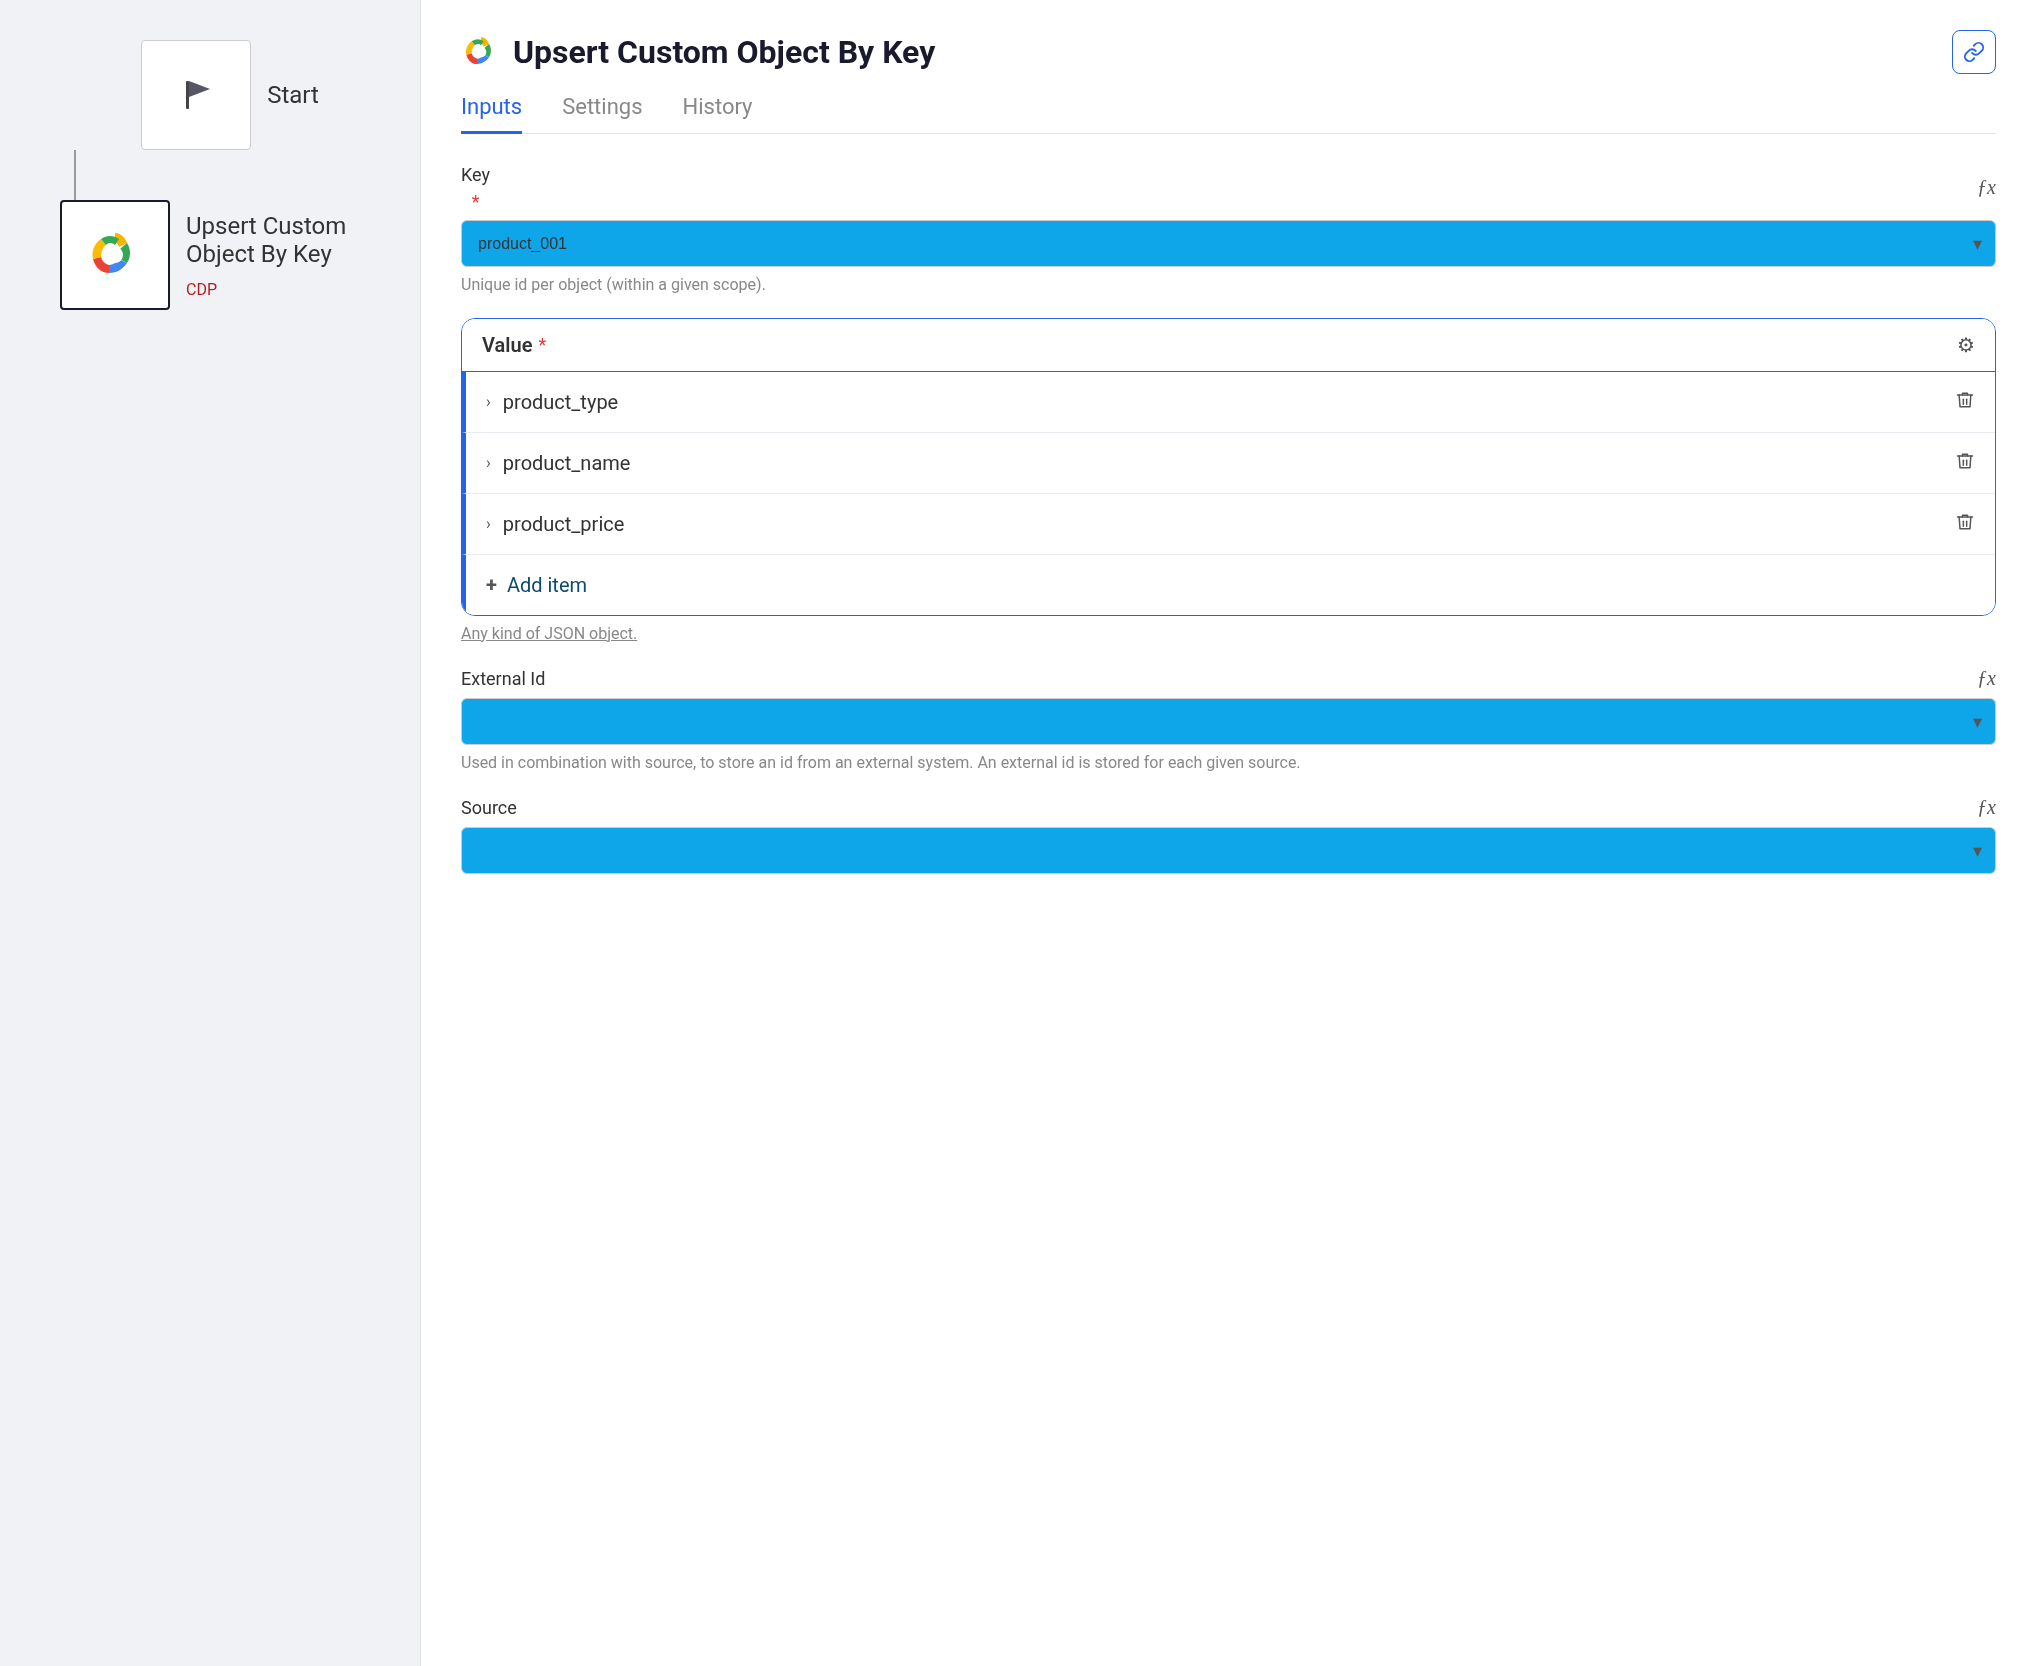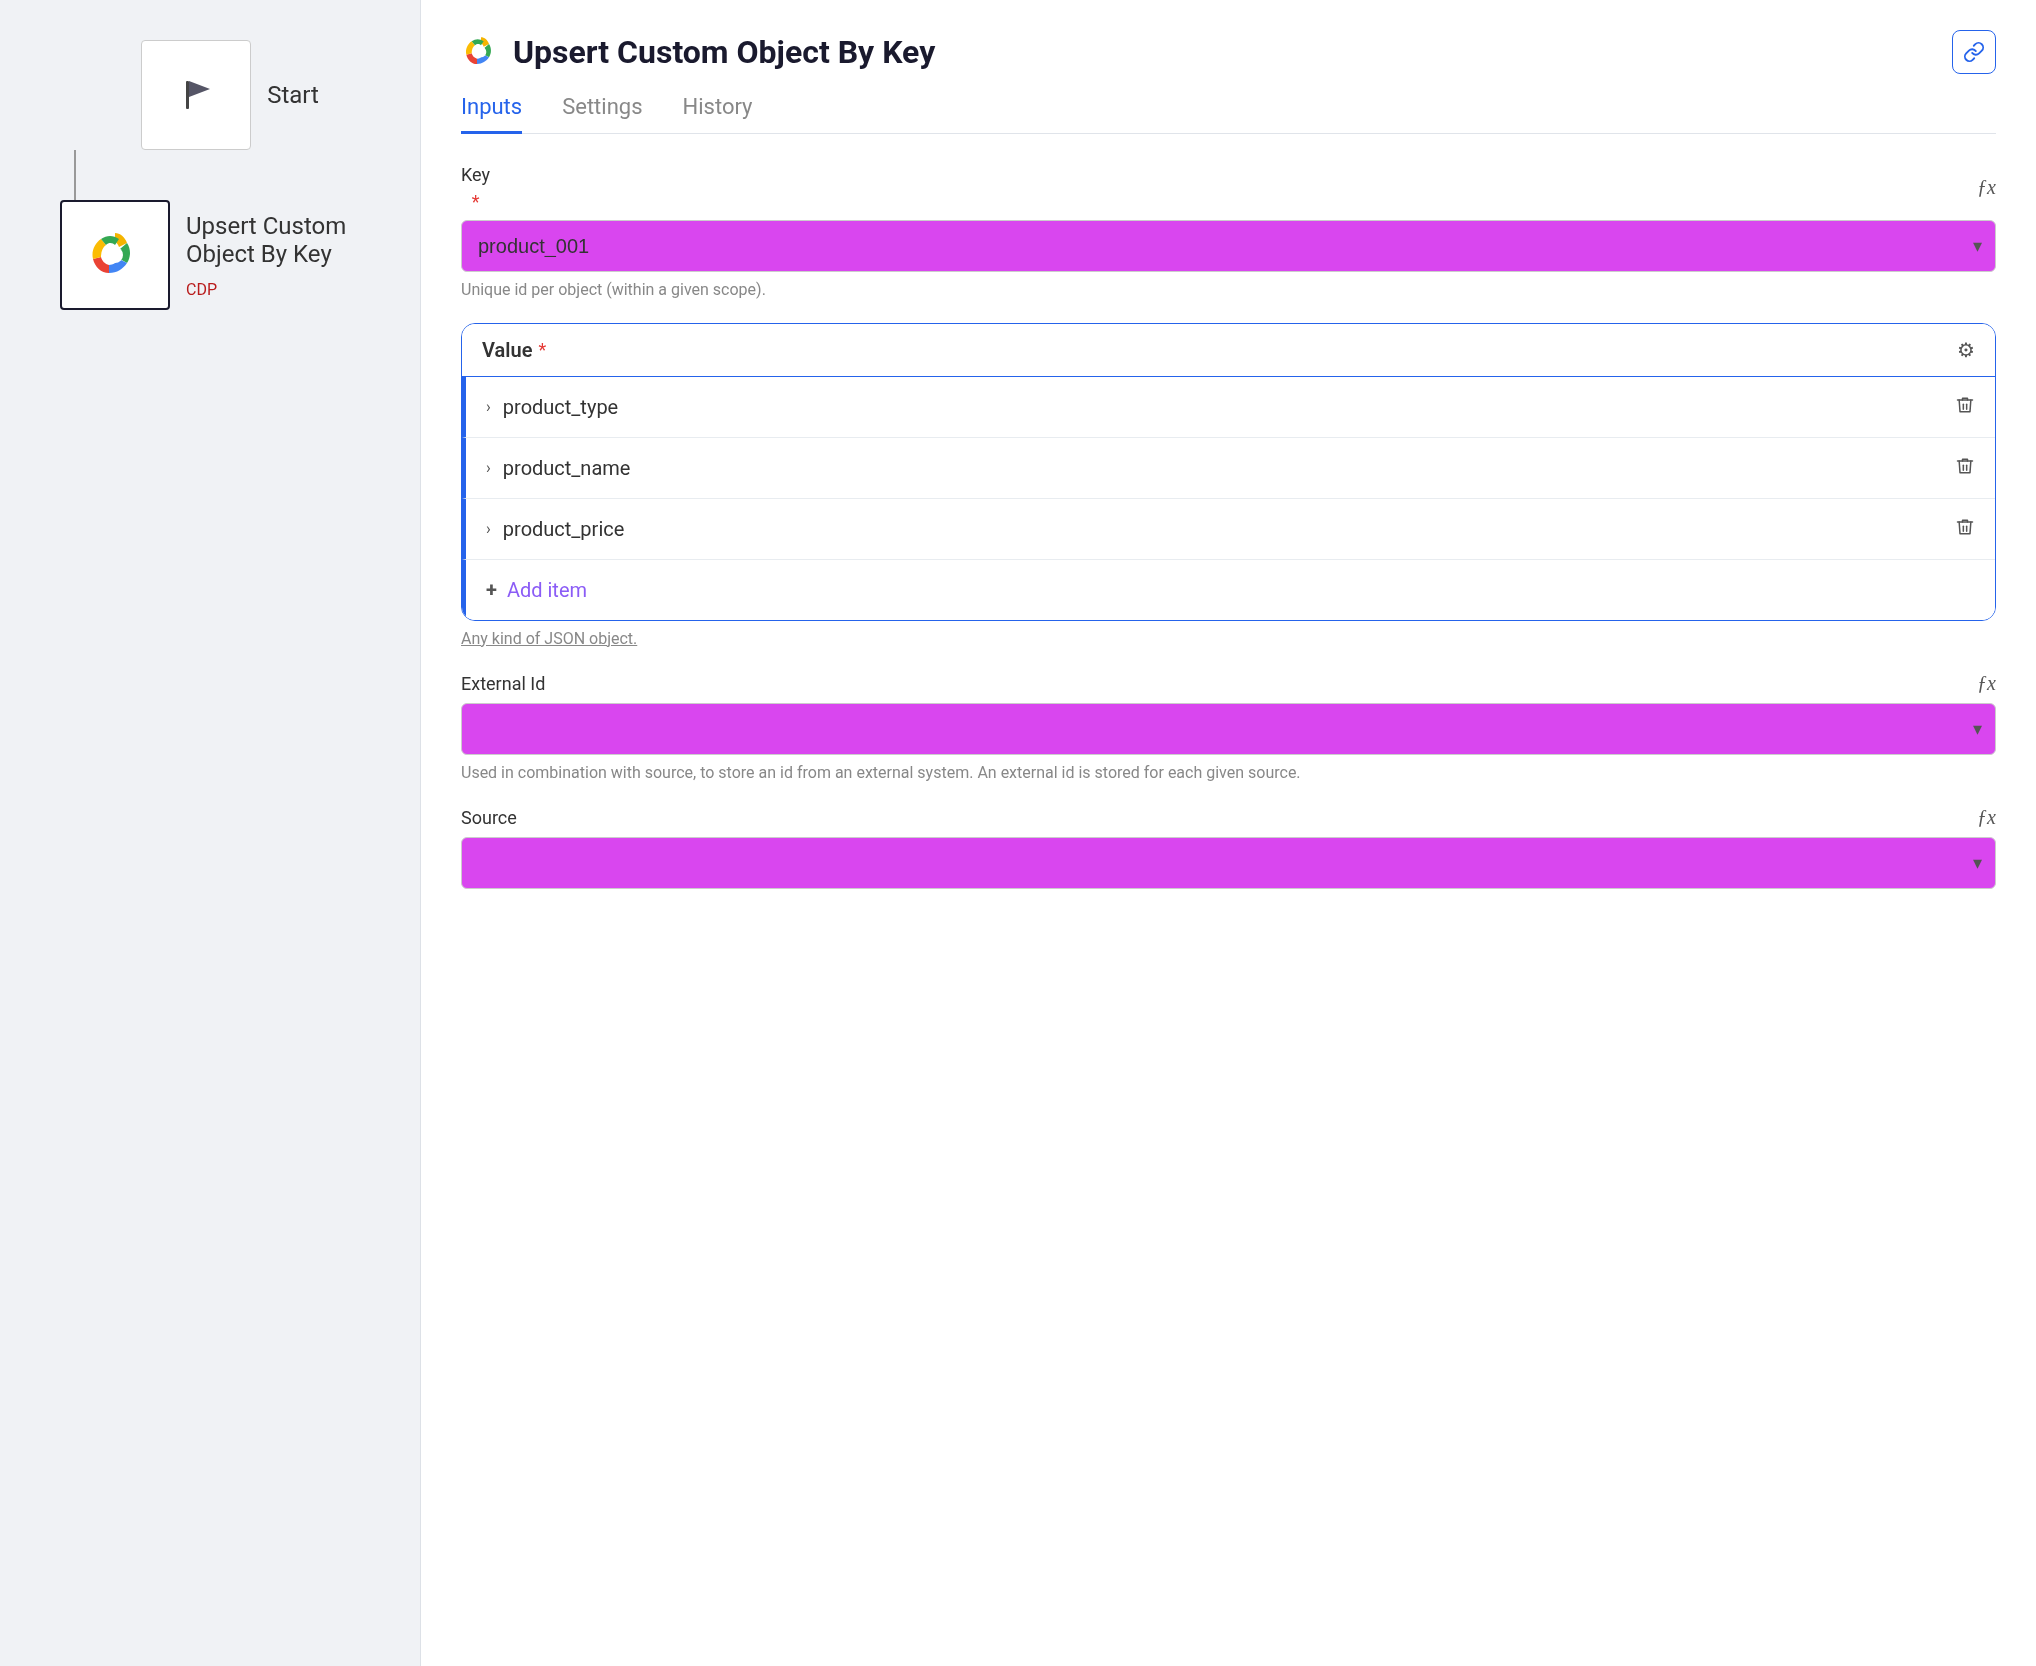--- a/index.html
+++ b/index.html
@@ -190,23 +190,23 @@
       position: relative;
       display: flex;
       align-items: center;
     }
 
     .field-select {
       width: 100%;
       border: 1.5px solid #ccc;
       border-radius: 6px;
       padding: 14px 16px;
-      font-size: 20px;
+      font-size: 16px;
       color: #333;
-      background: #d946ef;
+      background: #0ea5e9;
       appearance: none;
       cursor: pointer;
       outline: none;
     }
 
     .dropdown-arrow {
       position: absolute;
       right: 14px;
       color: #555;
       pointer-events: none;
@@ -293,21 +293,21 @@
     }
 
     .add-icon {
       color: #555;
       font-size: 20px;
       font-weight: bold;
     }
 
     .add-label {
       font-size: 20px;
-      color: #8b5cf6;
+      color: #0c4a6e;
     }
   </style>
 </head>
 <body>
 
 <div class="left-panel">
 
   <div class="node-row">
     <div class="node-box">
       <div class="flag-icon">

